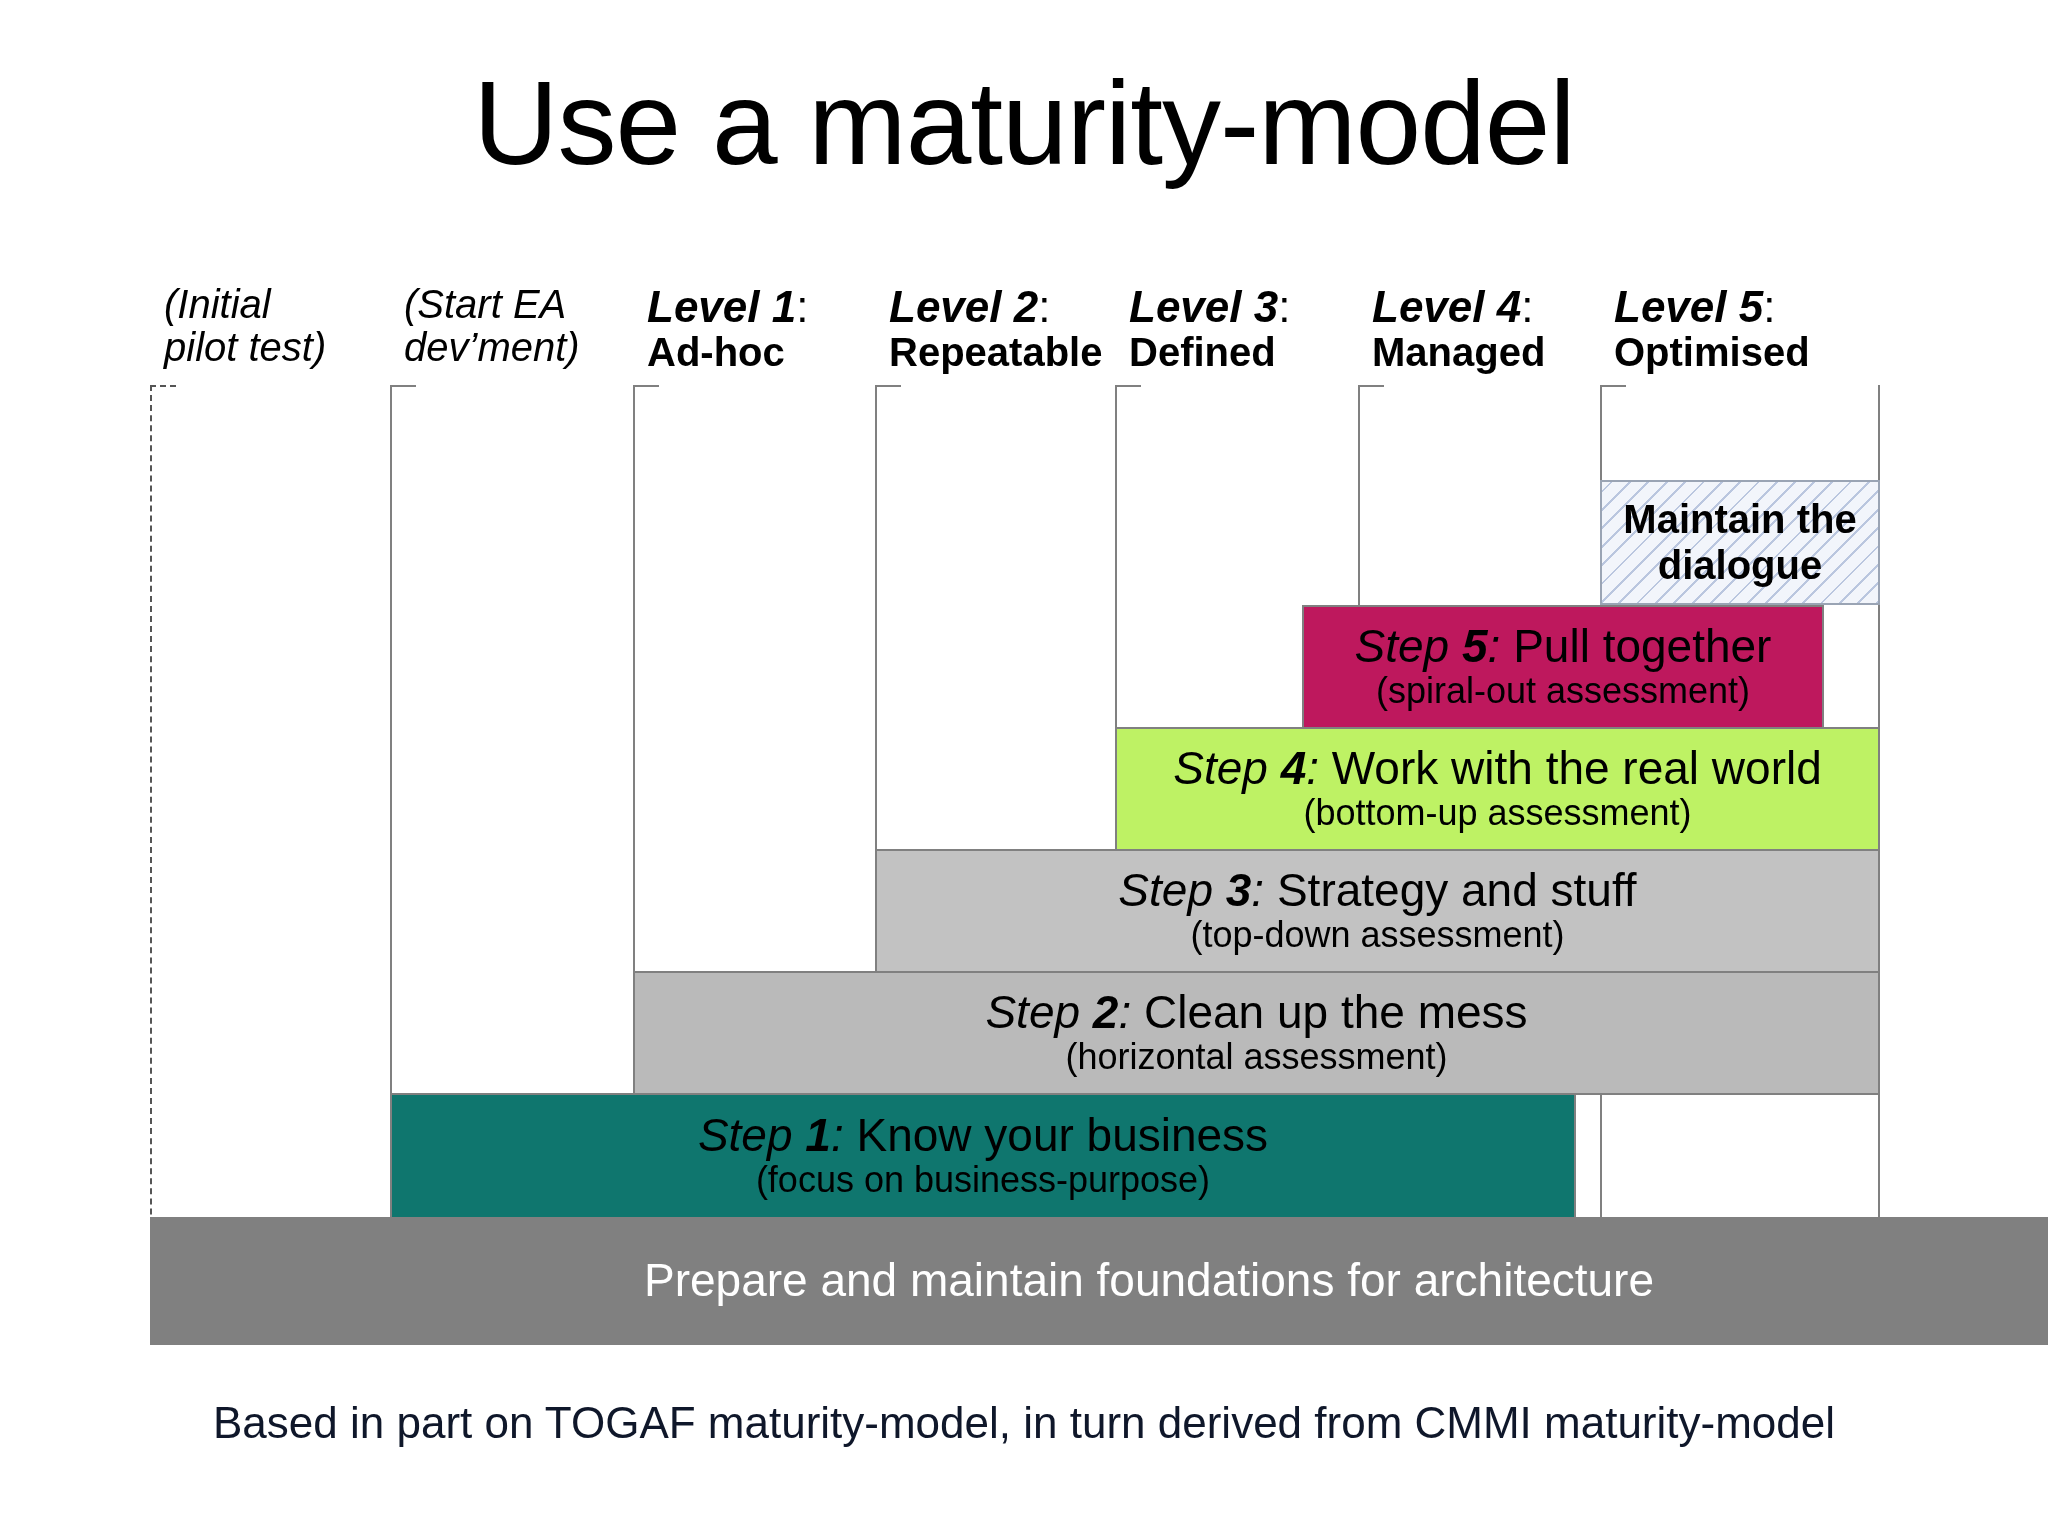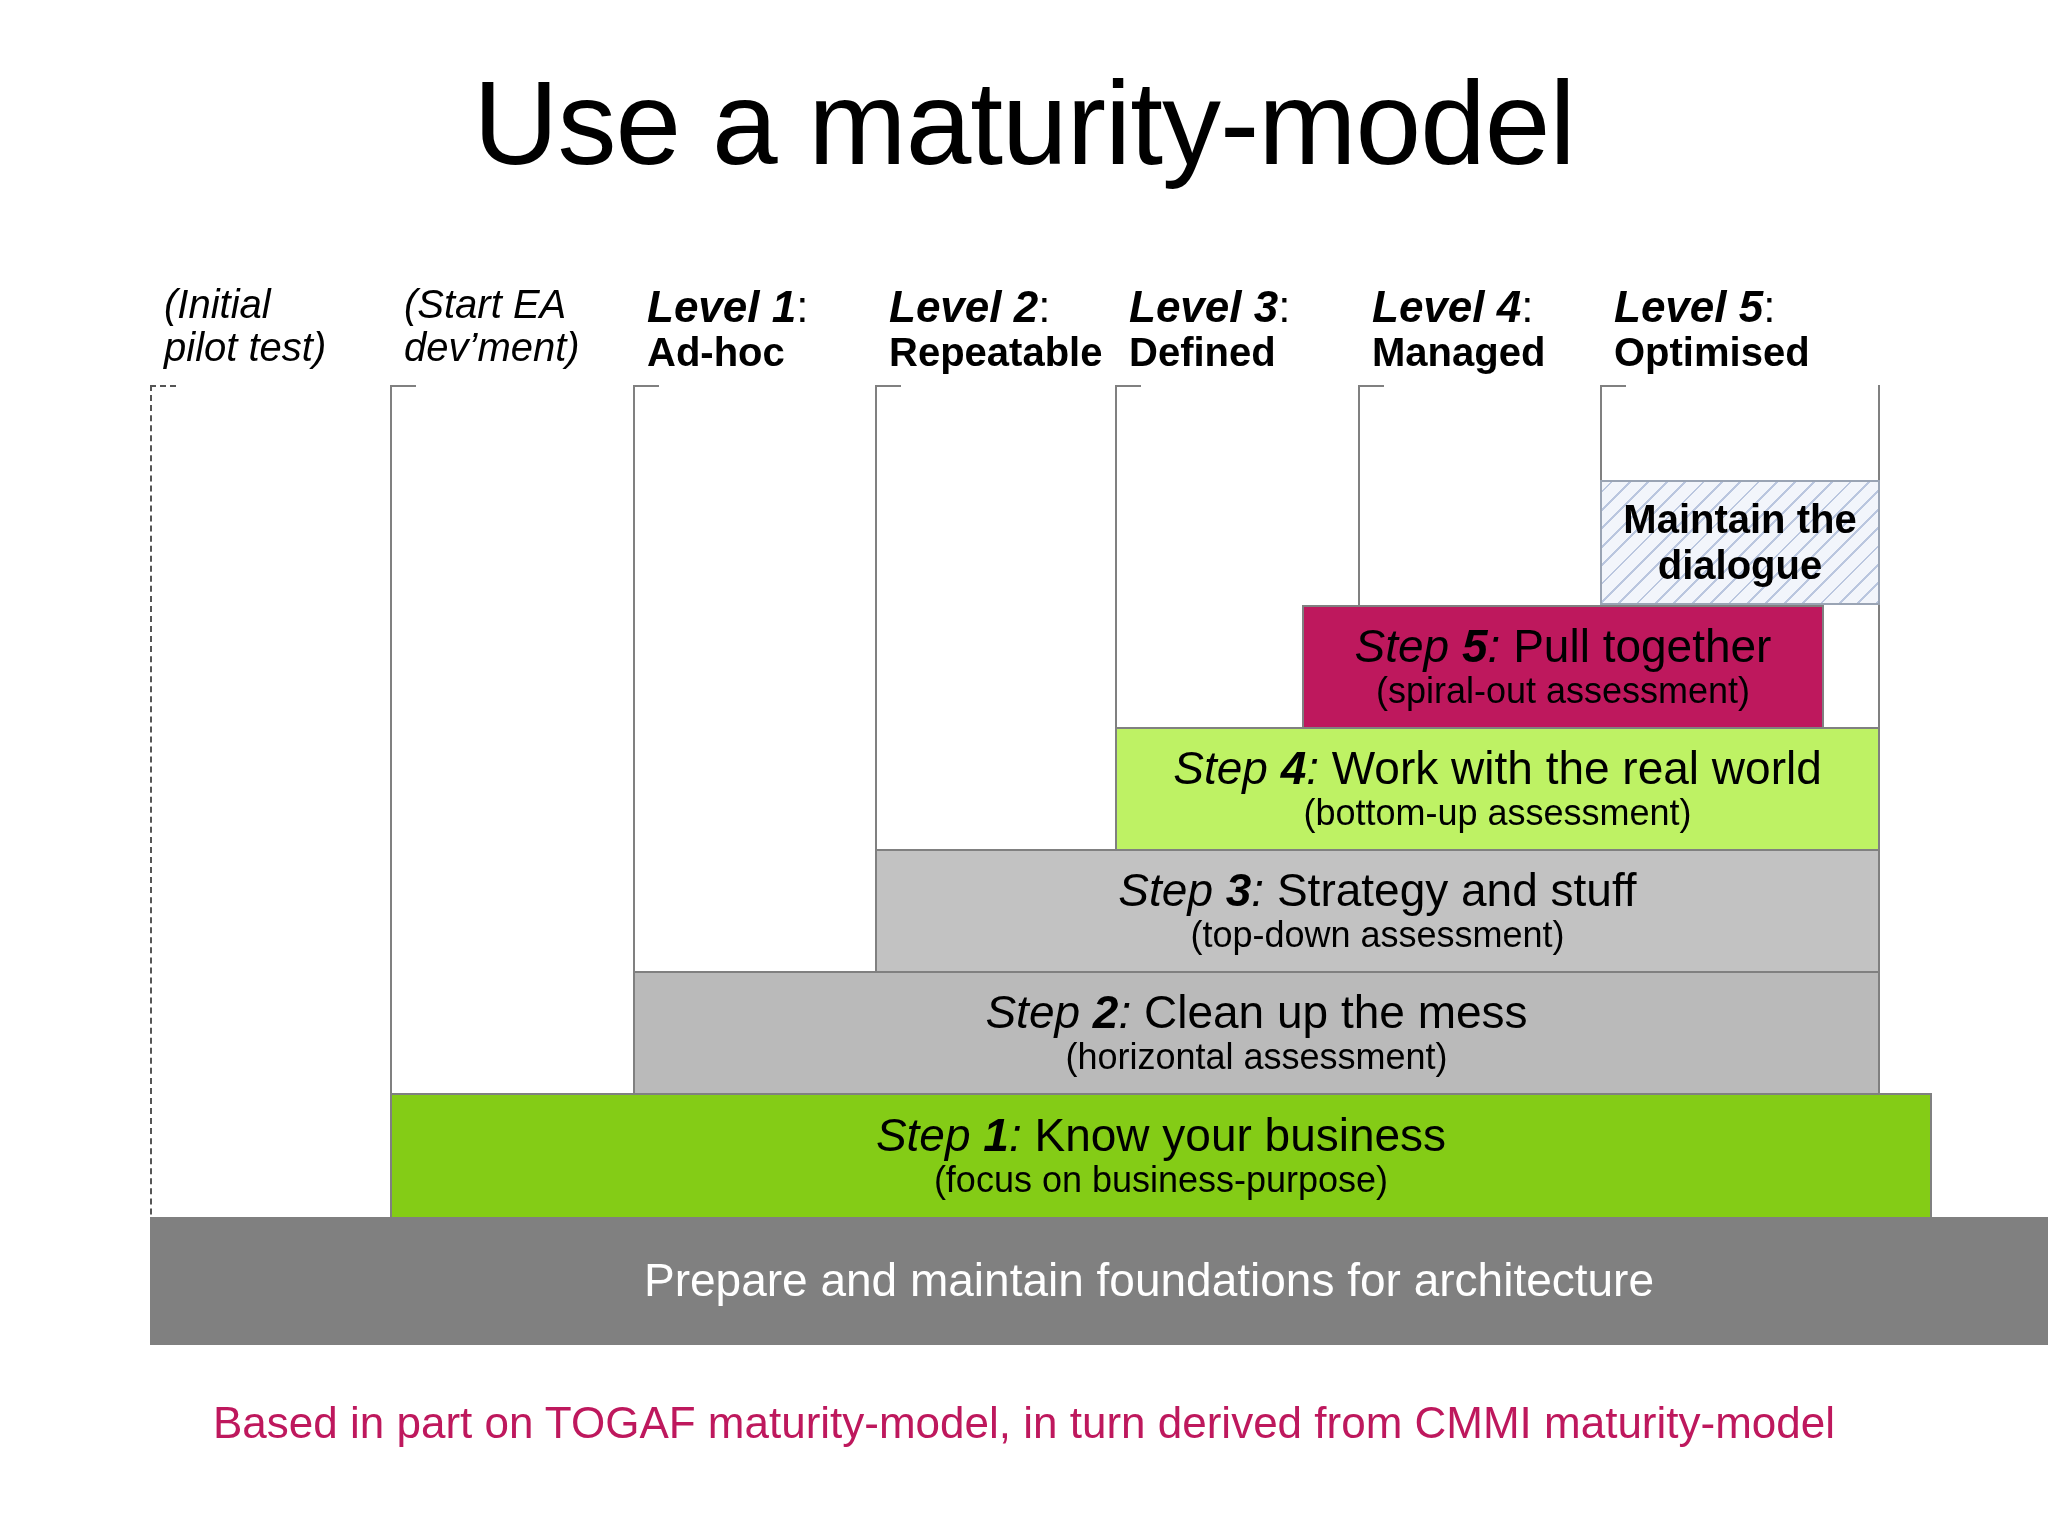--- a/index.html
+++ b/index.html
@@ -163,21 +163,21 @@
   }
 
   
   #footer {
     position: absolute;
     left: 0;
     top: 1398px;
     width: 2048px;
     text-align: center;
     font-size: 44px;
-    color: #be185d;
+    color: #0f172a;
     white-space: nowrap;
   }
 </style>
 </head>
 <body>
 
 <div id="slide">
 
   <div id="title">Use a maturity-model</div>
 
@@ -258,21 +258,21 @@
     <div class="bar" id="bar-step3" style="left:725px; top:494px; width:1005px; height:124px; background:#c2c2c2;">
       <div class="t1"><span class="lead"><span>Step</span> <b>3</b>:</span> <span>Strategy and stuff</span></div>
       <div class="t2">(top-down assessment)</div>
     </div>
 
     <div class="bar" id="bar-step2" style="left:483px; top:616px; width:1247px; height:124px; background:#bababa;">
       <div class="t1"><span class="lead"><span>Step</span> <b>2</b>:</span> <span>Clean up the mess</span></div>
       <div class="t2">(horizontal assessment)</div>
     </div>
 
-    <div class="bar" id="bar-step1" style="left:240px; top:738px; width:1542px; height:126px; background:#84cc16;">
+    <div class="bar" id="bar-step1" style="left:240px; top:738px; width:1186px; height:126px; background:#0f766e;">
       <div class="t1"><span class="lead"><span>Step</span> <b>1</b>:</span> <span>Know your business</span></div>
       <div class="t2">(focus on business-purpose)</div>
     </div>
 
     <div class="bar" id="bar-foundation" style="left:0px; top:862px; width:1998px; height:128px; background:#808080;">
       <div class="t1">Prepare and maintain foundations for architecture</div>
     </div>
 
   </div>
 

